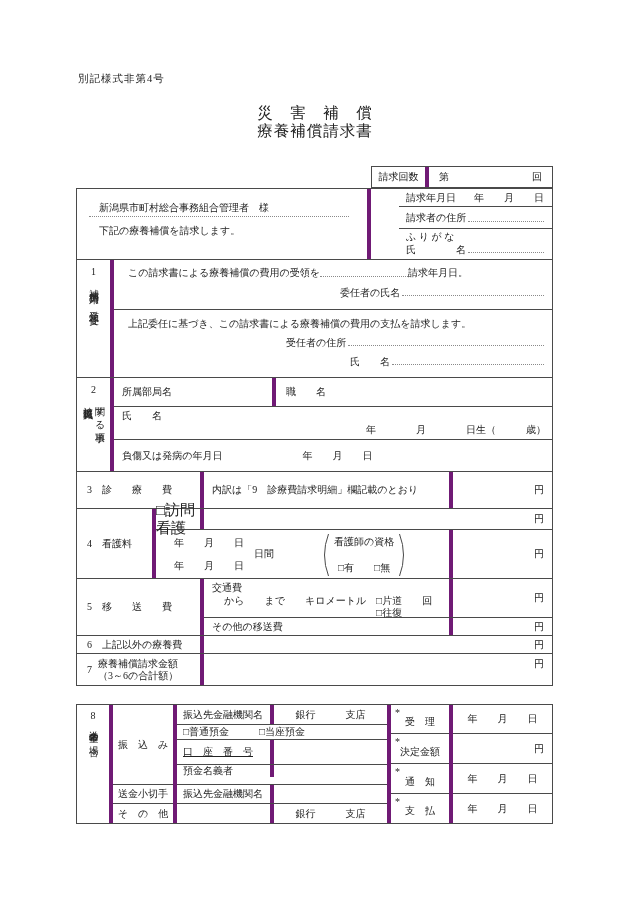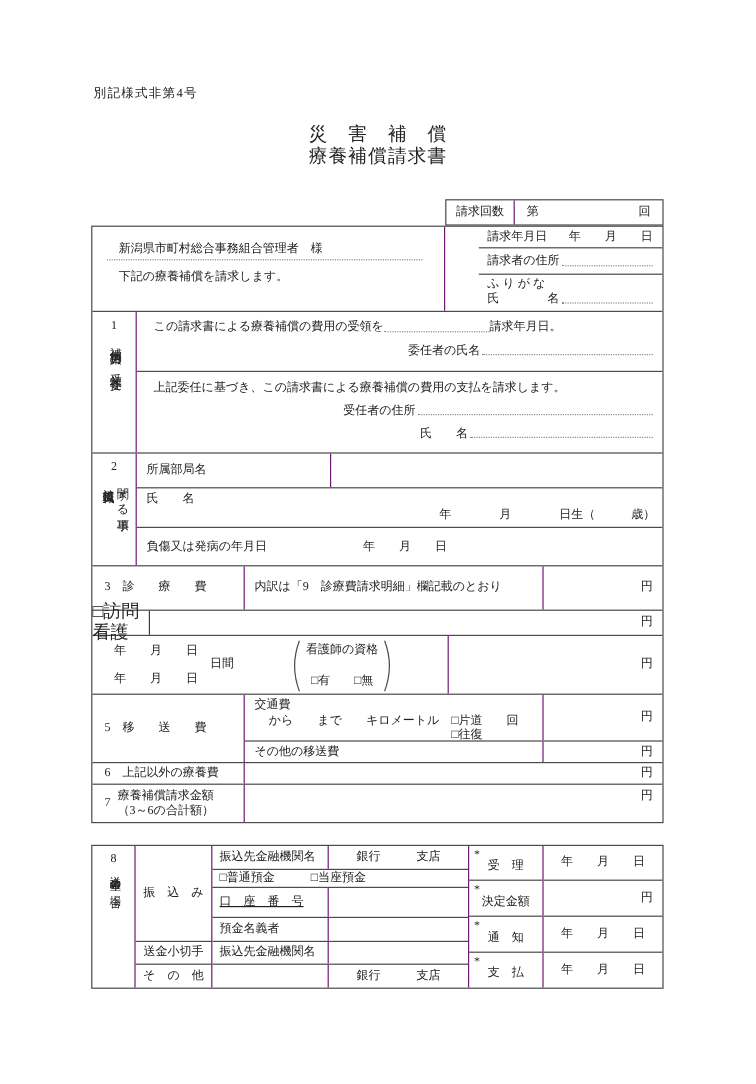--- a/index.html
+++ b/index.html
@@ -5,21 +5,21 @@
   * { margin:0; padding:0; box-sizing:border-box; }
   html,body { background:#ffffff; }
   .page {
     position:relative; width:630px; height:903px; background:#fff;
     font-family:"Liberation Serif","DejaVu Serif",serif;
     color:#222; font-size:10px; line-height:1.2; overflow:hidden;
   }
   .abs { position:absolute; }
   .b  { border:1px solid #4a4a4a; }
   .bb { border-bottom:1px solid #4a4a4a; }
-  .br { border-right:1px solid #701a75; }
+  .br { border-right:4px solid #701a75; }
   .row { display:flex; }
   .col { display:flex; flex-direction:column; }
   .c  { display:flex; align-items:center; }
   .cc { display:flex; align-items:center; justify-content:center; }
   .unit { display:flex; align-items:center; justify-content:flex-end; padding-right:8px; }
   .dot  { display:inline-block; border-bottom:1px dotted #8a8a8a; height:10px; }
   .dotf { flex:1; border-bottom:1px dotted #8a8a8a; height:9px; margin-left:2px; }
   .vert { writing-mode:vertical-lr; text-orientation:upright; letter-spacing:2px; }
   .numcol { display:flex; flex-direction:column; align-items:center; padding-top:6px; }
   .doc-number { position:absolute; left:78px; top:73px; font-size:10.5px; letter-spacing:1px; }
@@ -109,39 +109,41 @@
       <div class="br numcol" style="width:37px;">
         <span>2</span>
         <div class="row" style="margin-top:3px;">
           <span class="vert" style="letter-spacing:1px;">被災職員に</span>
           <span class="vert" style="letter-spacing:1px;">関する事項</span>
         </div>
       </div>
       <div class="col" style="flex:1;">
         <div class="row bb" style="height:29px;">
           <div class="br c" style="width:162px; padding-left:8px;">所属部局名</div>
+          <div class="c" style="flex:1; padding-left:10px;">職　　名</div>
         </div>
         <div class="col bb" style="height:33px; padding:3px 6px 0 8px;">
           <div>氏　　名</div>
           <div style="text-align:right; margin-top:2px;">年　　　　月　　　　日生（　　　歳）</div>
         </div>
         <div class="c" style="flex:1; padding-left:8px;">
           <span>負傷又は発病の年月日</span>
           <span style="margin-left:80px;">年　　月　　日</span>
         </div>
       </div>
     </div>
 
     <div class="row bb" style="height:37px;">
       <div class="br c" style="width:127px; padding-left:10px;">3　診　　療　　費</div>
       <div class="br c" style="width:249px; padding-left:8px;">内訳は「9　診療費請求明細」欄記載のとおり</div>
       <div class="unit" style="flex:1;">円</div>
     </div>
 
     <div class="row bb" style="height:70px;">
+      <div class="br c" style="width:79px; padding-left:10px;">4　看護料</div>
       <div class="col" style="flex:1;">
         <div class="row bb" style="height:21px;">
           <div class="br cc small" style="width:48px;">□訪問看護</div>
           <div class="unit" style="flex:1;">円</div>
         </div>
         <div class="row" style="flex:1;">
           <div class="br" style="width:297px; position:relative;">
             <span class="abs" style="left:18px; top:7px;">年　　月　　日</span>
             <span class="abs" style="left:18px; top:30px;">年　　月　　日</span>
             <span class="abs" style="left:98px; top:18px;">日間</span>
@@ -216,21 +218,21 @@
     <div class="br col" style="width:214px;justify-content:center;">
       <div class="row bb" style="height:20px;">
         <div class="br c" style="width:97px; padding-left:6px;">振込先金融機関名</div>
         <div class="cc" style="flex:1;">銀行　　　支店</div>
       </div>
       <div class="c bb" style="height:15px; padding-left:6px;">□普通預金　　　□当座預金</div>
       <div class="row bb" style="height:25px;text-decoration:underline;">
         <div class="br c" style="width:97px; padding-left:6px;">口　座　番　号</div>
         <div style="flex:1;"></div>
       </div>
-      <div class="row bb" style="height:20px;">
+      <div class="row bb" style="height:20px;flex-direction:column;">
         <div class="br c" style="width:97px; padding-left:6px;">預金名義者</div>
         <div style="flex:1;"></div>
       </div>
       <div class="row bb" style="height:19px;">
         <div class="br c" style="width:97px; padding-left:6px;">振込先金融機関名</div>
         <div style="flex:1;"></div>
       </div>
       <div class="row" style="flex:1;">
         <div class="br" style="width:97px;"></div>
         <div class="cc" style="flex:1;">銀行　　　支店</div>

